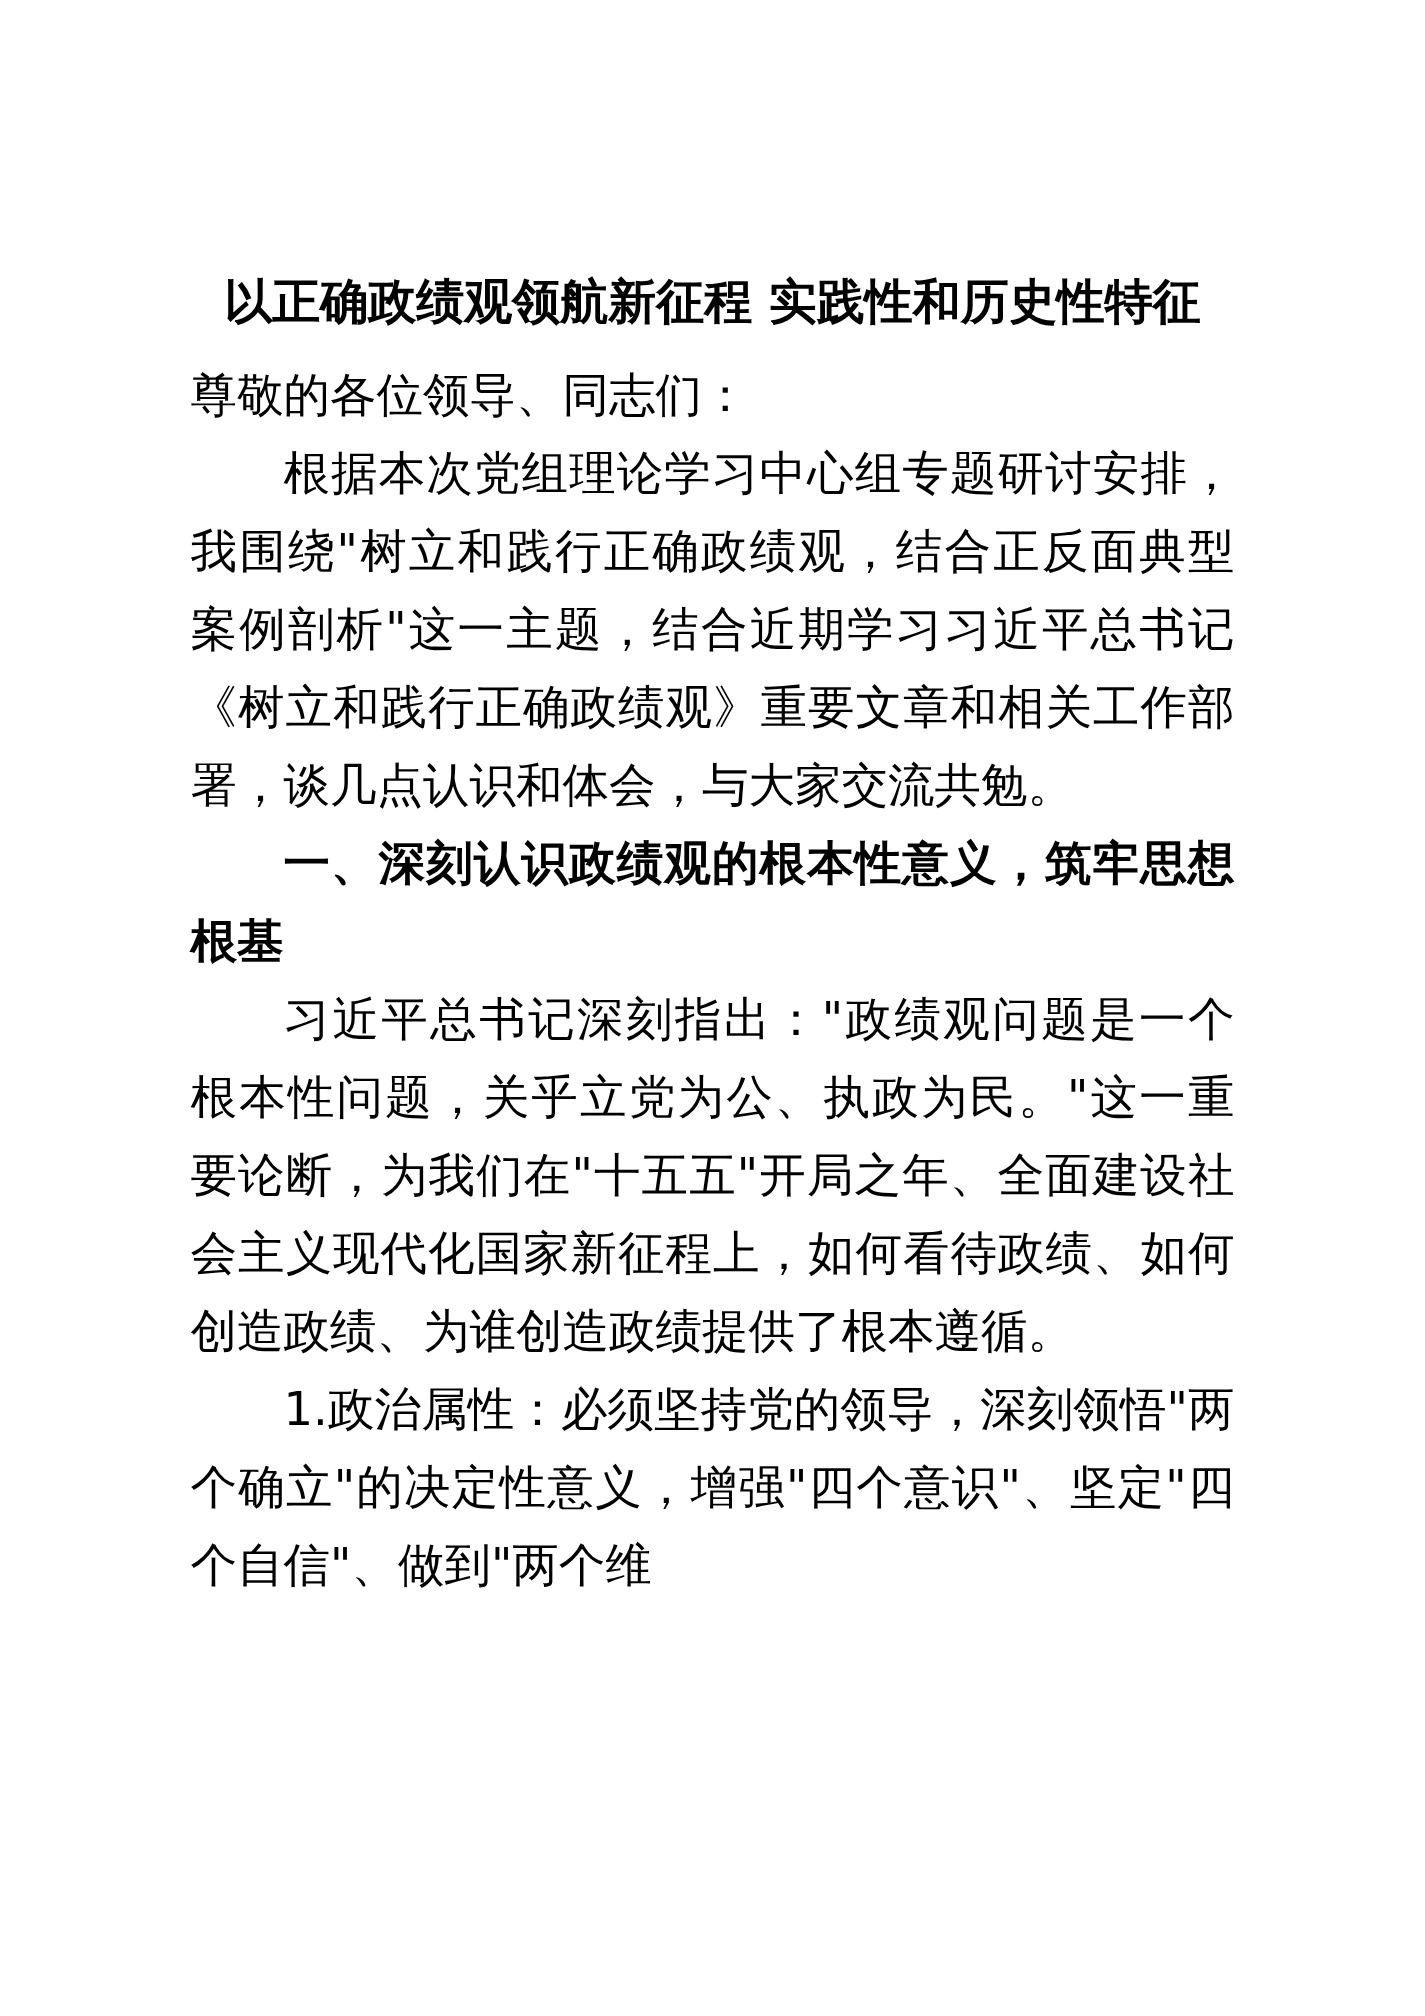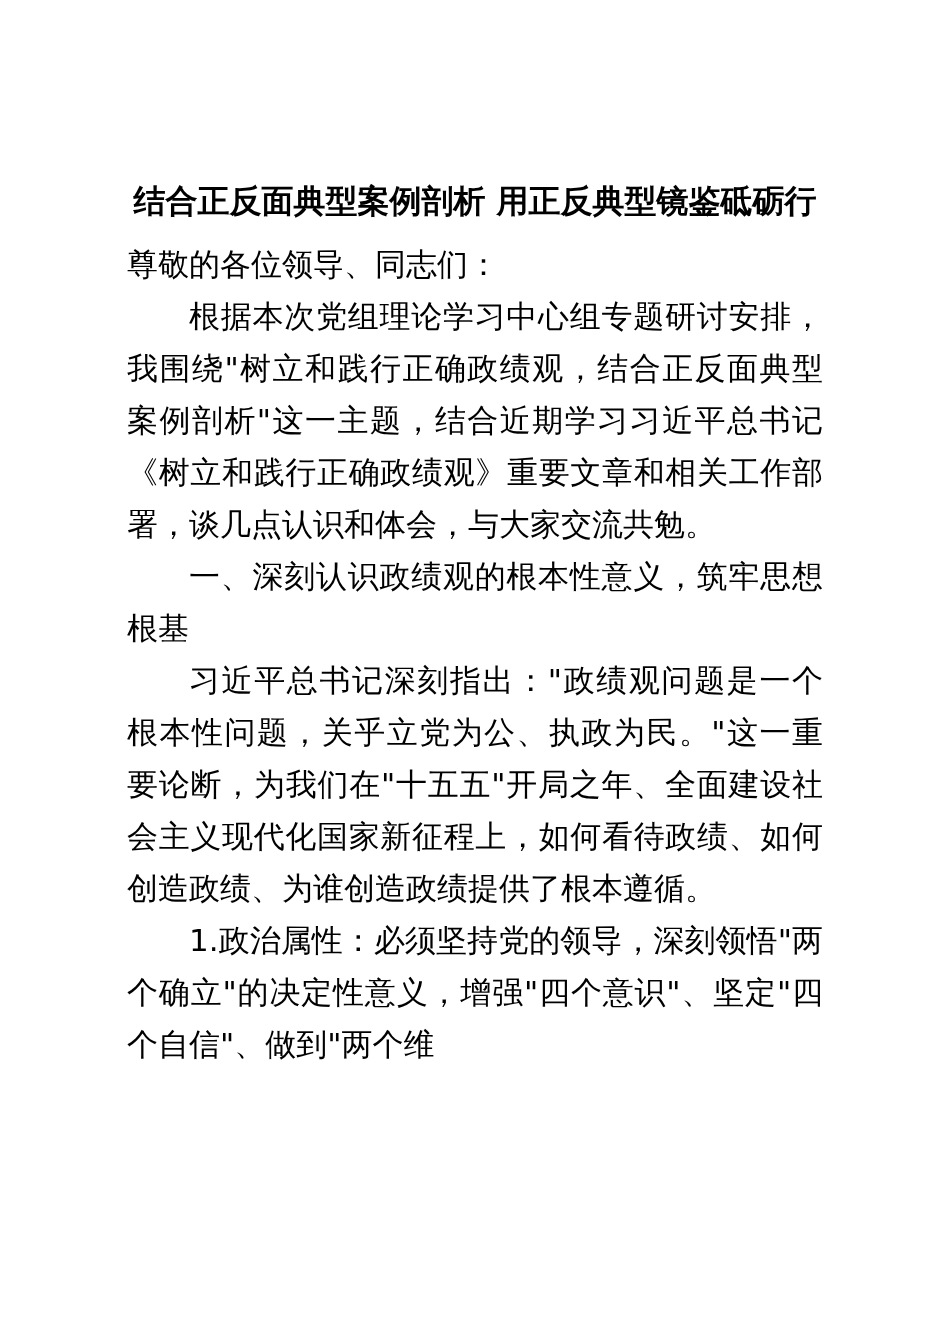--- a/index.html
+++ b/index.html
@@ -38,28 +38,28 @@
     text-justify: inter-ideograph;
     word-break: break-all;
   }
   .doc-body p.indent {
     text-indent: 2em;
   }
   .doc-body p.no-indent {
     text-indent: 0;
   }
   .doc-body p.heading {
-    font-weight: 400;
+    font-weight: 700;
   }
 </style>
 </head>
 <body>
 
 <div class="page">
-  <h1 class="doc-title">结合正反面典型案例剖析 用正反典型镜鉴砥砺行</h1>
+  <h1 class="doc-title">以正确政绩观领航新征程 实践性和历史性特征</h1>
   <div class="doc-body">
       <p class="no-indent">尊敬的各位领导、同志们：</p>
       <p class="indent">根据本次党组理论学习中心组专题研讨安排，我围绕"树立和践行正确政绩观，结合正反面典型案例剖析"这一主题，结合近期学习习近平总书记《树立和践行正确政绩观》重要文章和相关工作部署，谈几点认识和体会，与大家交流共勉。</p>
       <p class="indent heading">一、深刻认识政绩观的根本性意义，筑牢思想根基</p>
       <p class="indent">习近平总书记深刻指出："政绩观问题是一个根本性问题，关乎立党为公、执政为民。"这一重要论断，为我们在"十五五"开局之年、全面建设社会主义现代化国家新征程上，如何看待政绩、如何创造政绩、为谁创造政绩提供了根本遵循。</p>
       <p class="indent">1.政治属性：必须坚持党的领导，深刻领悟"两个确立"的决定性意义，增强"四个意识"、坚定"四个自信"、做到"两个维</p>
     </div>
 </div>
 
 </body></html>

